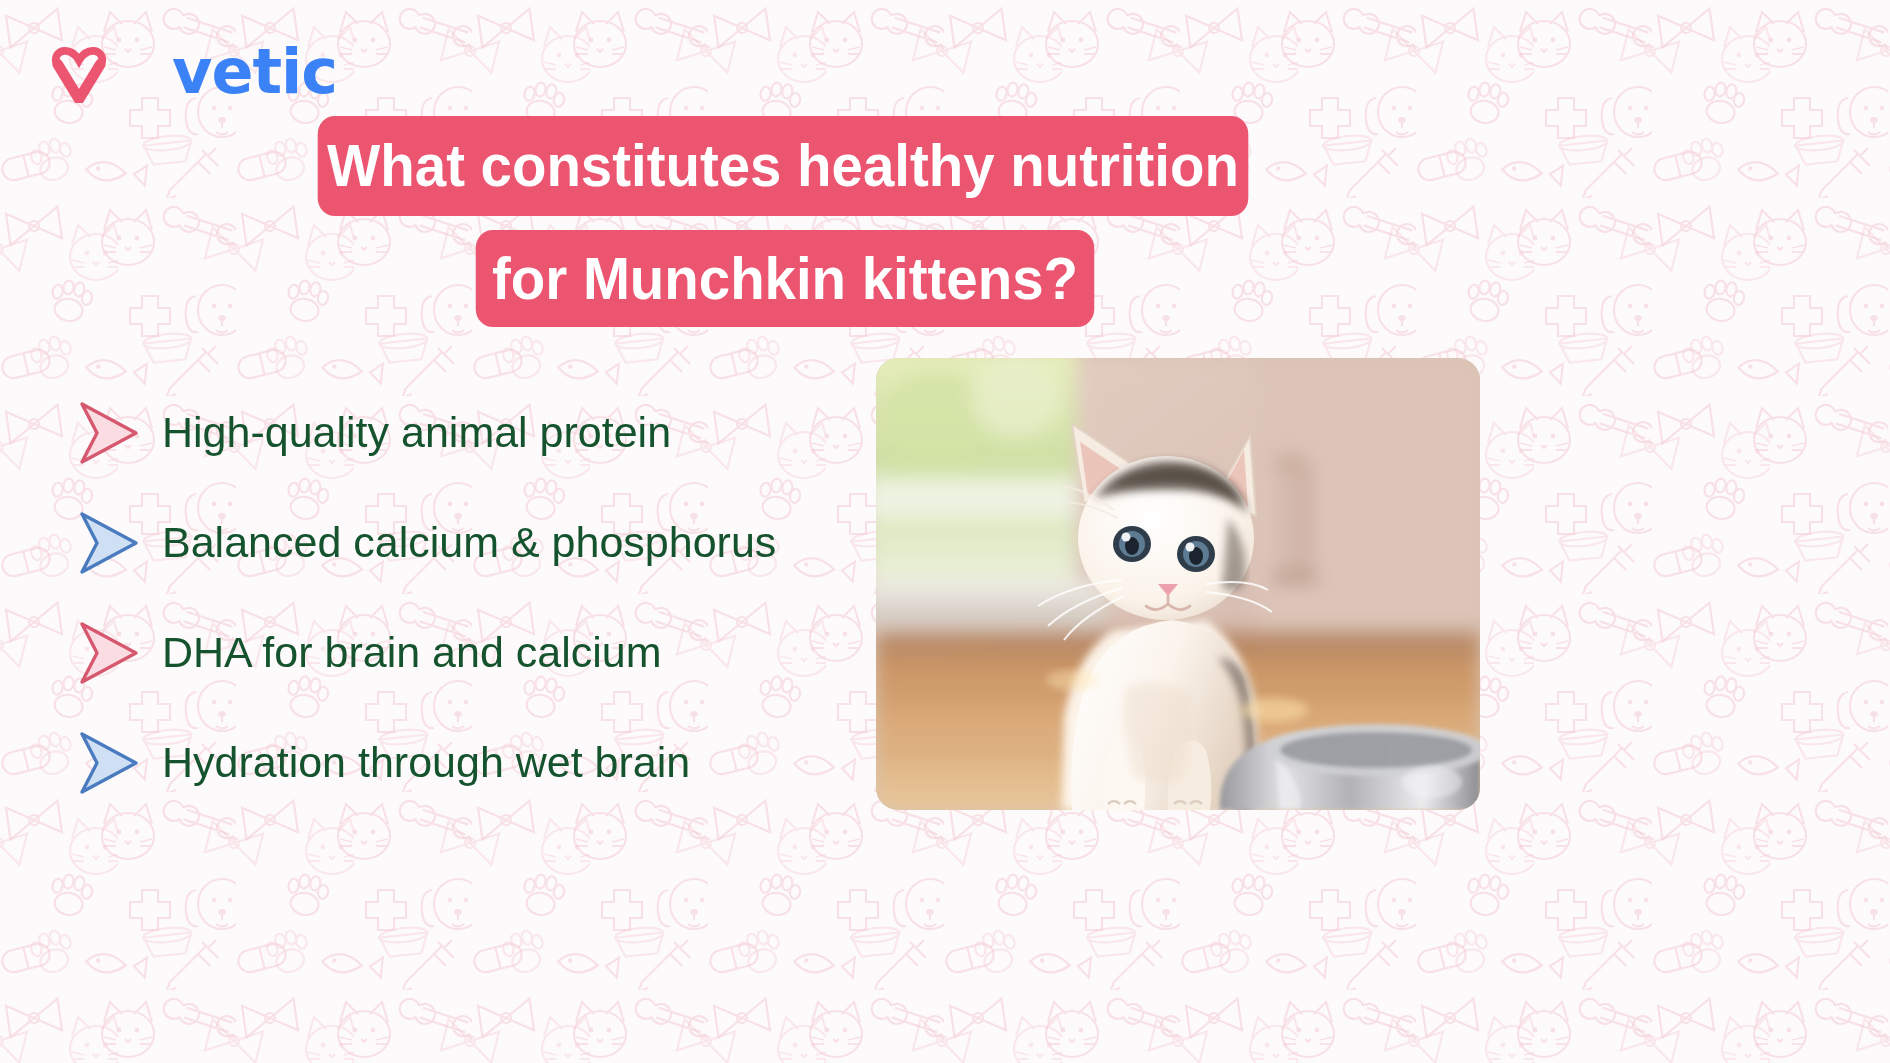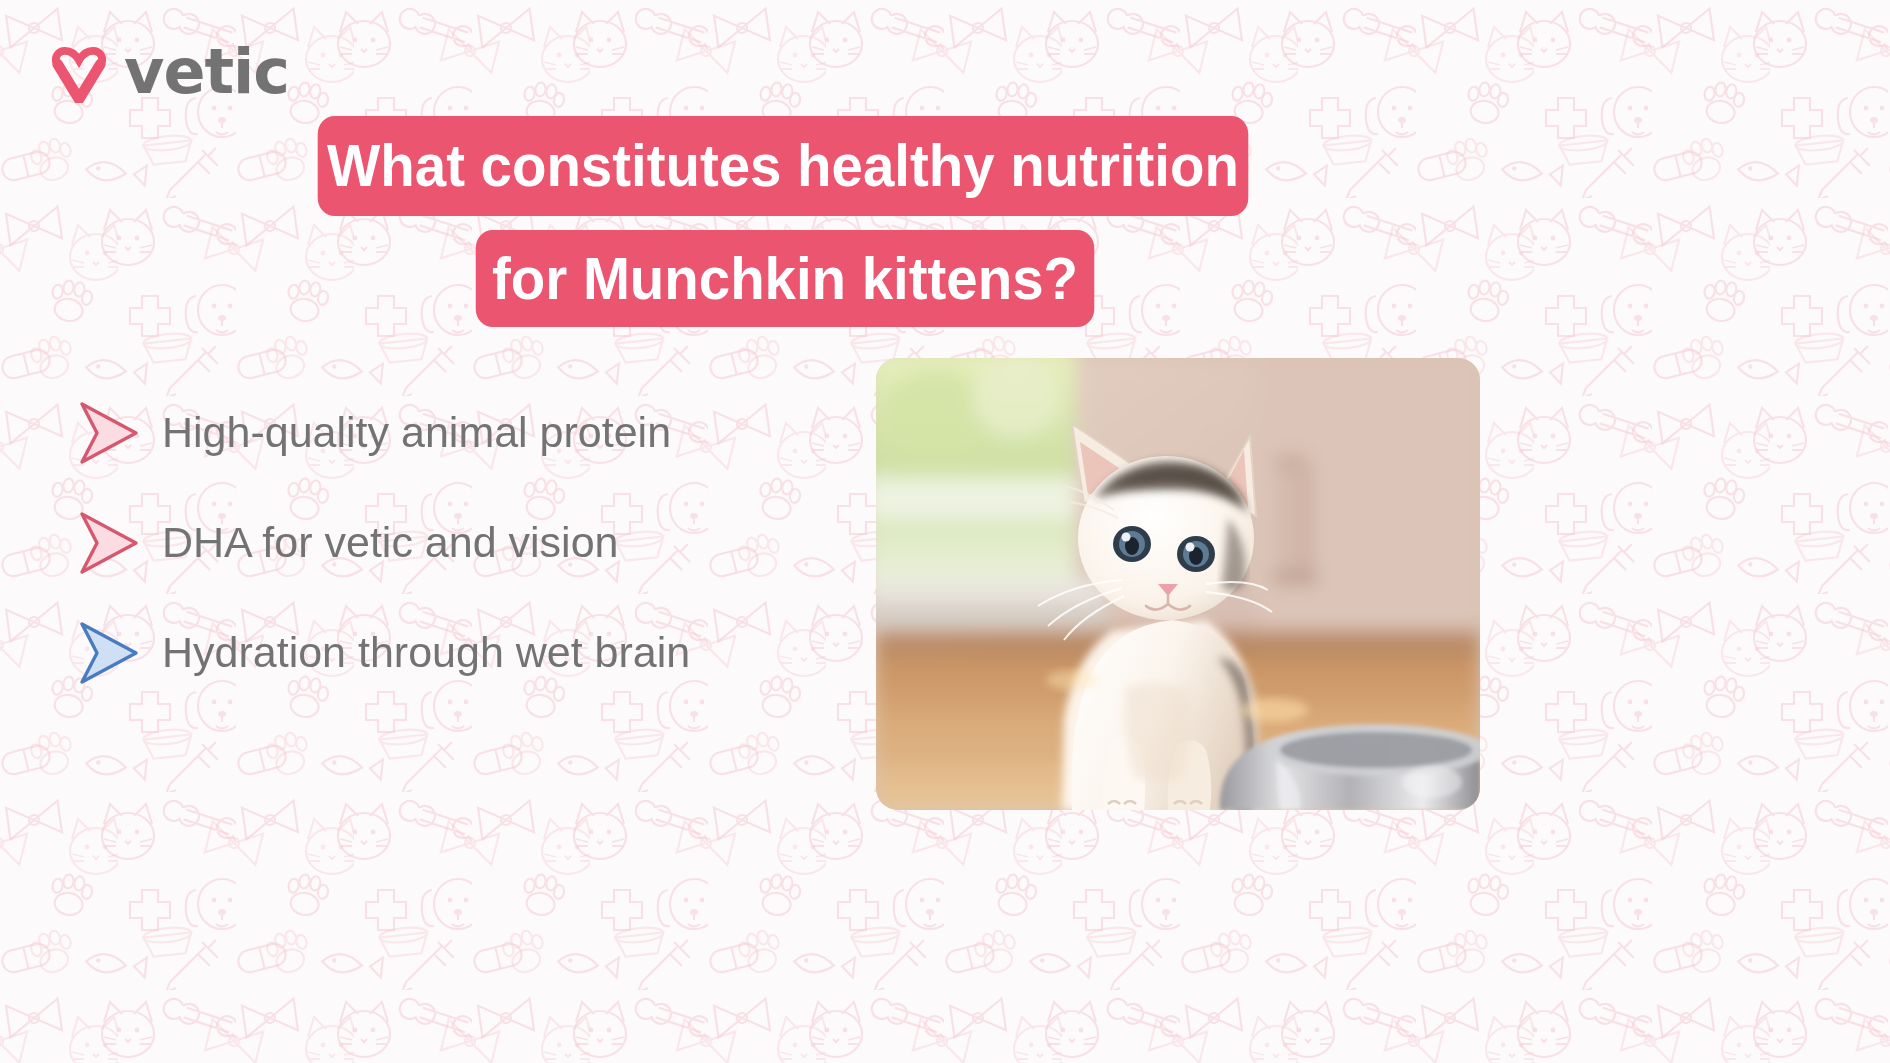--- a/index.html
+++ b/index.html
@@ -24,21 +24,21 @@
   
   #logo{
     position:absolute;left:48px;top:36px;
     display:flex;align-items:center;gap:14px;
     height:72px;
   }
   #logo .mark{width:62px;height:62px;display:block;}
   #logo .wordmark{
     font-family:"DejaVu Sans", sans-serif;
     font-size:62px;font-weight:bold;
-    color:#737373;letter-spacing:-1px;line-height:1;
+    color:#3b82f6;letter-spacing:-1px;line-height:1;margin-left:48px;
   }
   
   .banner{
     position:absolute;
     background:#ec5570;
     border-radius:18px;
     color:#ffffff;
     font-family:"Liberation Sans", sans-serif;
     font-weight:bold;
     font-size:60px;
@@ -65,21 +65,21 @@
     height:110px;
   }
   .bullet-arrow{
     width:74px;height:74px;flex:0 0 74px;
     margin-right:16px;
     display:block;
   }
   .bullet-text{
     font-family:"Liberation Sans", sans-serif;
     font-size:43px;
-    color:#737373;
+    color:#14532d;
     line-height:1.1;
     white-space:nowrap;
     letter-spacing:0px;
   }
   
   #photo-card{
     position:absolute;left:876px;top:358px;
     width:604px;height:452px;
     border-radius:22px;
     overflow:hidden;
@@ -183,26 +183,32 @@
 
   <div id="bullets">
 
     <div class="bullet-row">
       <svg class="bullet-arrow" viewBox="0 0 74 74">
         <path d="M10 8 L64 37 L10 66 L25 37 Z" fill="#fbdce2" stroke="#d6586f" stroke-width="3.4" stroke-linejoin="round"></path>
       </svg>
       <span class="bullet-text">High-quality animal protein</span>
     </div>
 
+    <div class="bullet-row">
+      <svg class="bullet-arrow" viewBox="0 0 74 74">
+        <path d="M10 8 L64 37 L10 66 L25 37 Z" fill="#cfe0f5" stroke="#4a7bbf" stroke-width="3.4" stroke-linejoin="round"></path>
+      </svg>
+      <span class="bullet-text">Balanced calcium &amp; phosphorus</span>
+    </div>
 
     <div class="bullet-row">
       <svg class="bullet-arrow" viewBox="0 0 74 74">
         <path d="M10 8 L64 37 L10 66 L25 37 Z" fill="#fbdce2" stroke="#d6586f" stroke-width="3.4" stroke-linejoin="round"></path>
       </svg>
-      <span class="bullet-text">DHA for vetic and vision</span>
+      <span class="bullet-text">DHA for brain and calcium</span>
     </div>
 
     <div class="bullet-row">
       <svg class="bullet-arrow" viewBox="0 0 74 74">
         <path d="M10 8 L64 37 L10 66 L25 37 Z" fill="#cfe0f5" stroke="#4a7bbf" stroke-width="3.4" stroke-linejoin="round"></path>
       </svg>
       <span class="bullet-text">Hydration through wet brain</span>
     </div>
 
   </div>

